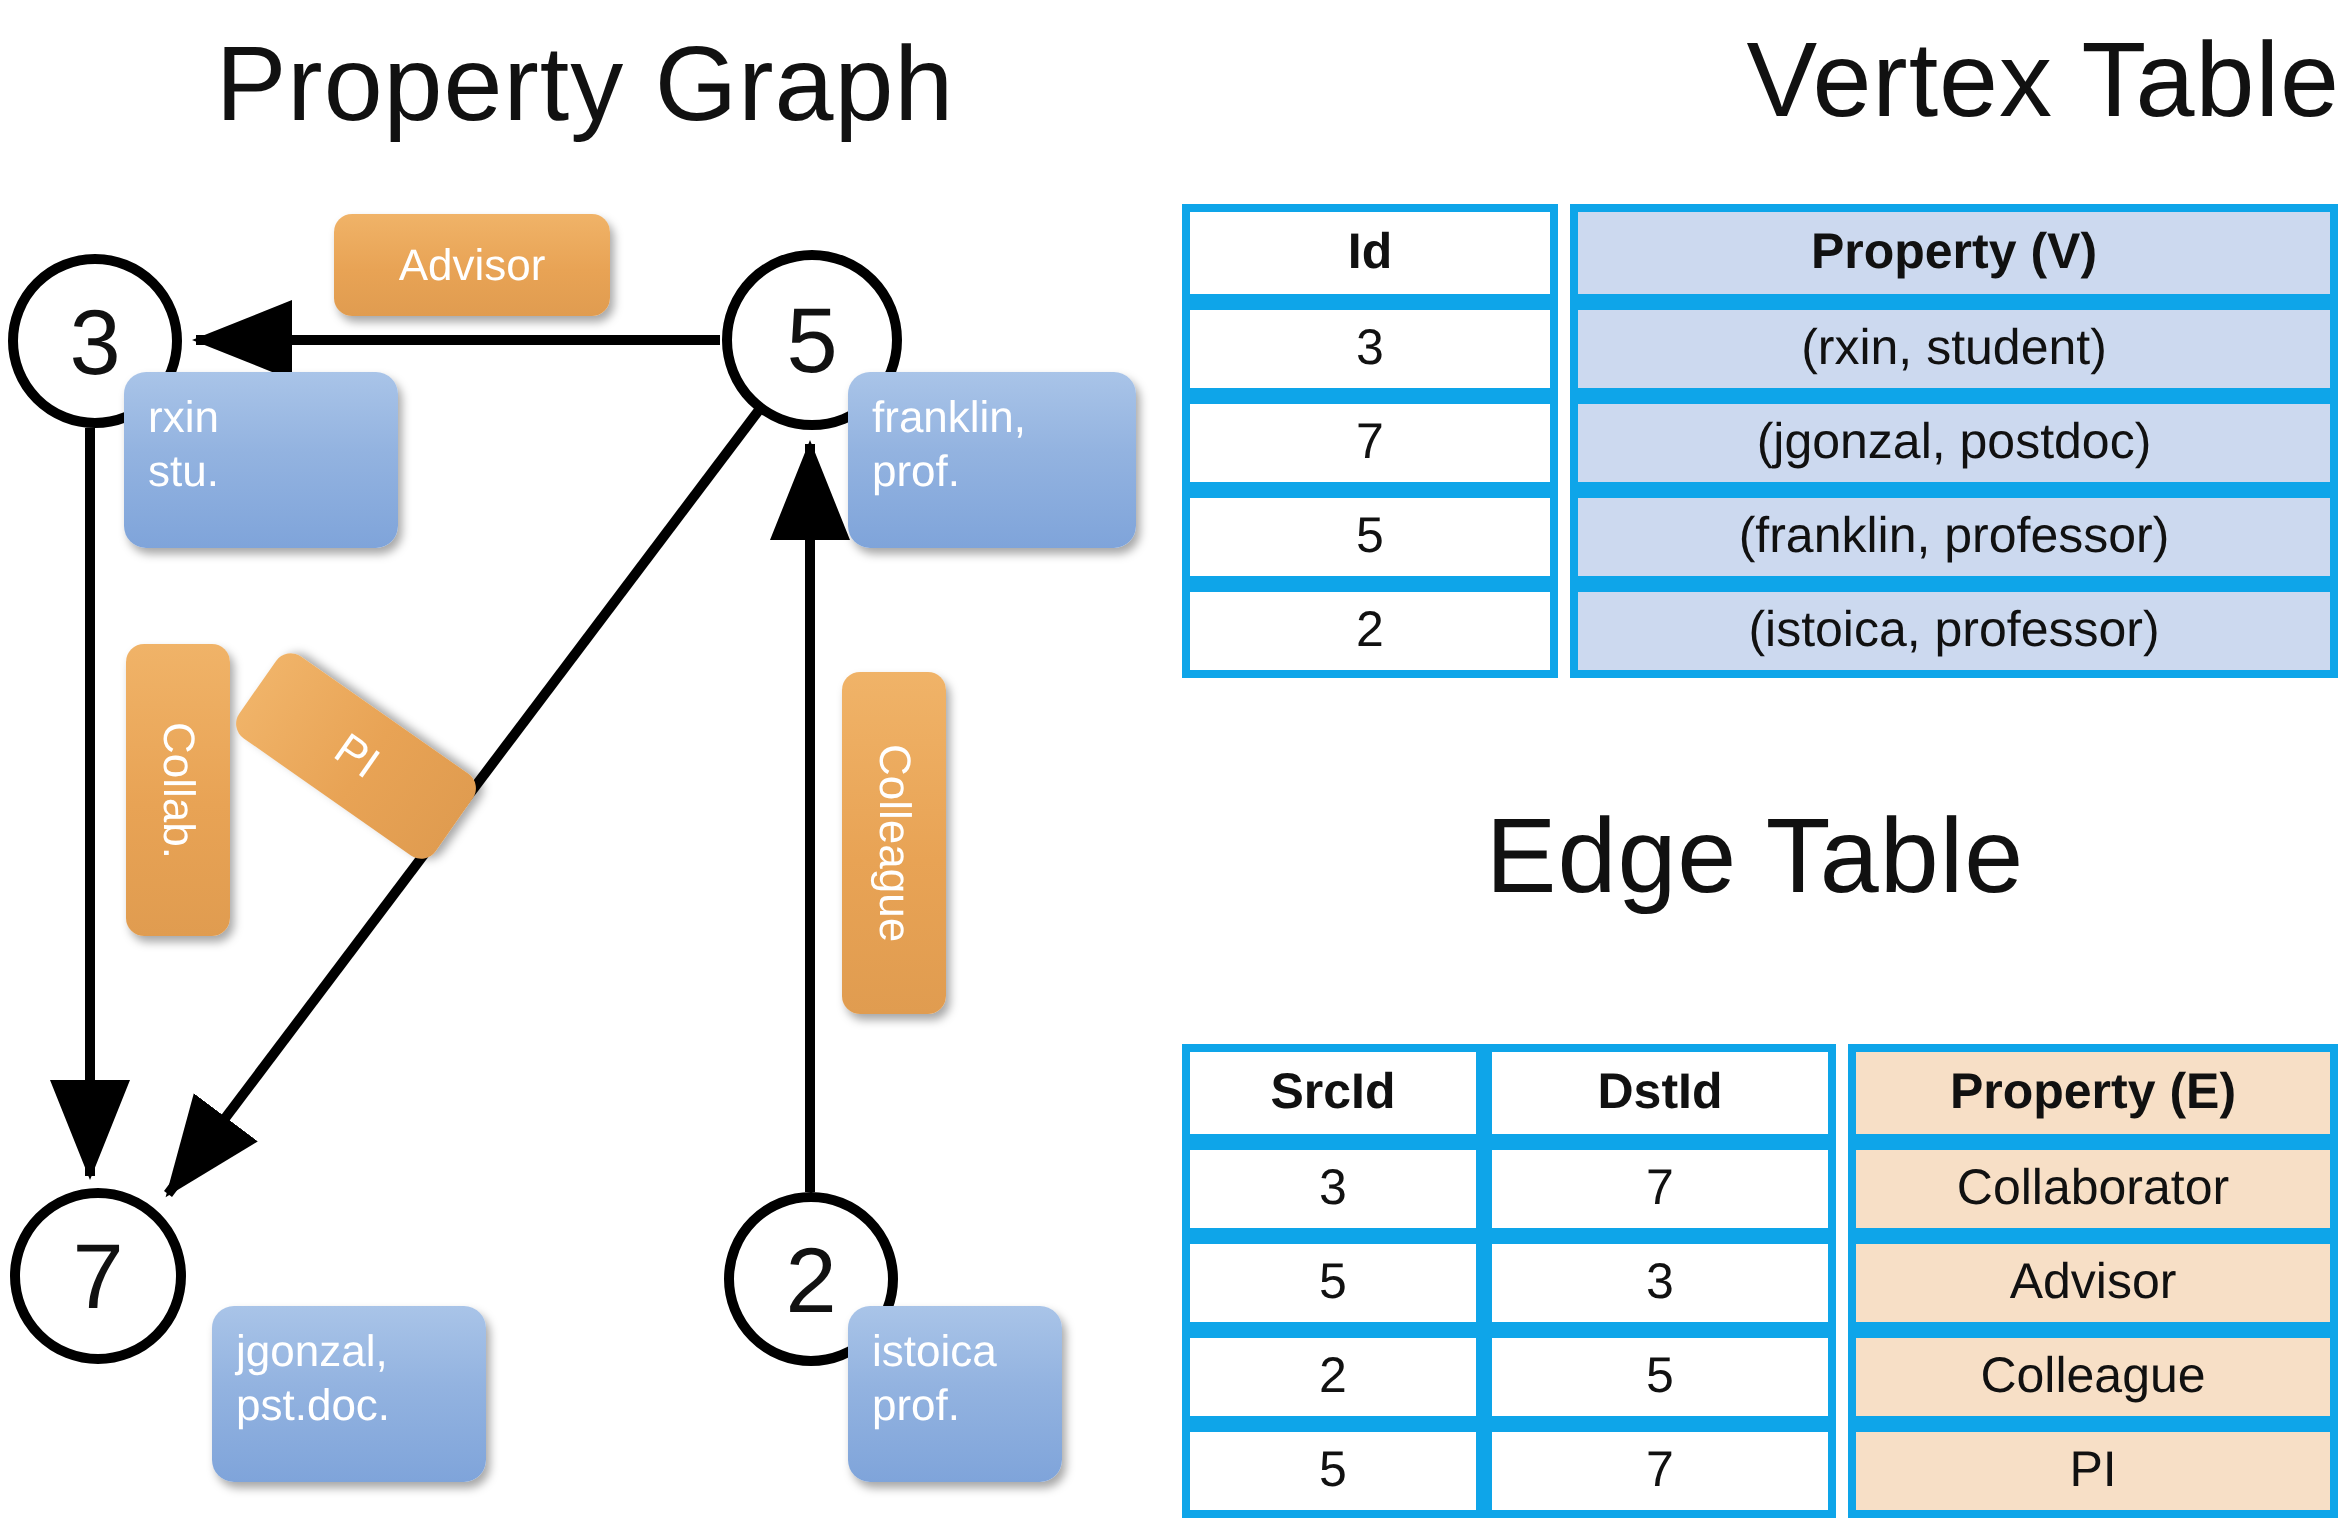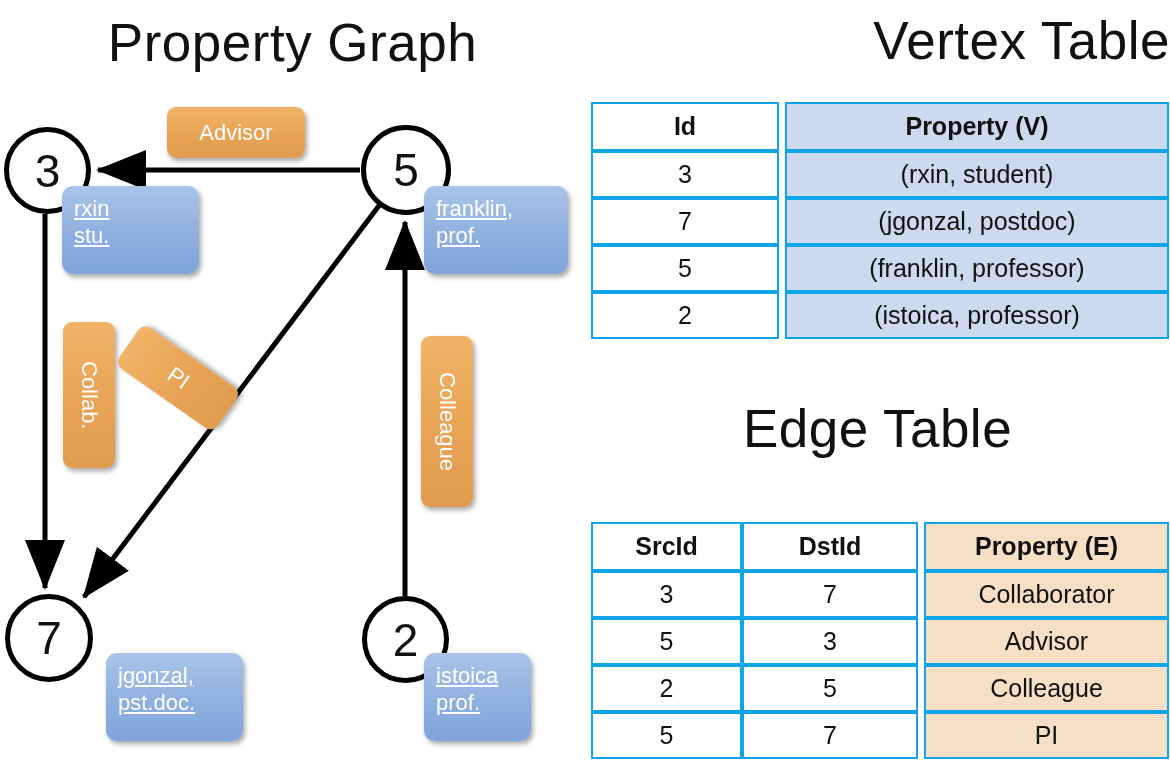--- a/index.html
+++ b/index.html
@@ -67,21 +67,20 @@
     border-radius: 11px;
     background: linear-gradient(180deg, #a9c4e8 0%, #93b3e0 45%, #7fa4da 100%);
     box-shadow: 2px 3px 5px rgba(0,0,0,0.35);
     color: #ffffff;
     font-family: "Liberation Sans", sans-serif;
     font-weight: 400;
     font-size: 22px;
     line-height: 27px;
     padding: 9px 0 0 12px;
     z-index: 4;
-    text-decoration: underline;
   }
 
   
   .edge-label {
     position: absolute;
     box-sizing: border-box;
     border-radius: 9px;
     background: linear-gradient(180deg, #f0b368 0%, #e8a355 55%, #e09c50 100%);
     box-shadow: 2px 3px 5px rgba(0,0,0,0.35);
     color: #ffffff;
@@ -101,21 +100,21 @@
   }
 
   
   .data-table {
     position: absolute;
     border-collapse: separate;
     border-spacing: 0;
     table-layout: fixed;
   }
   .data-table td, .data-table th {
-    border: 2px solid #0ea5e9;
+    border: 4px solid #0ea5e9;
     text-align: center;
     font-family: "Liberation Sans", sans-serif;
     font-weight: 300;
     font-size: 25px;
     color: #111;
     padding: 0;
     height: 47px;
     background: #ffffff;
     box-sizing: border-box;
   }

